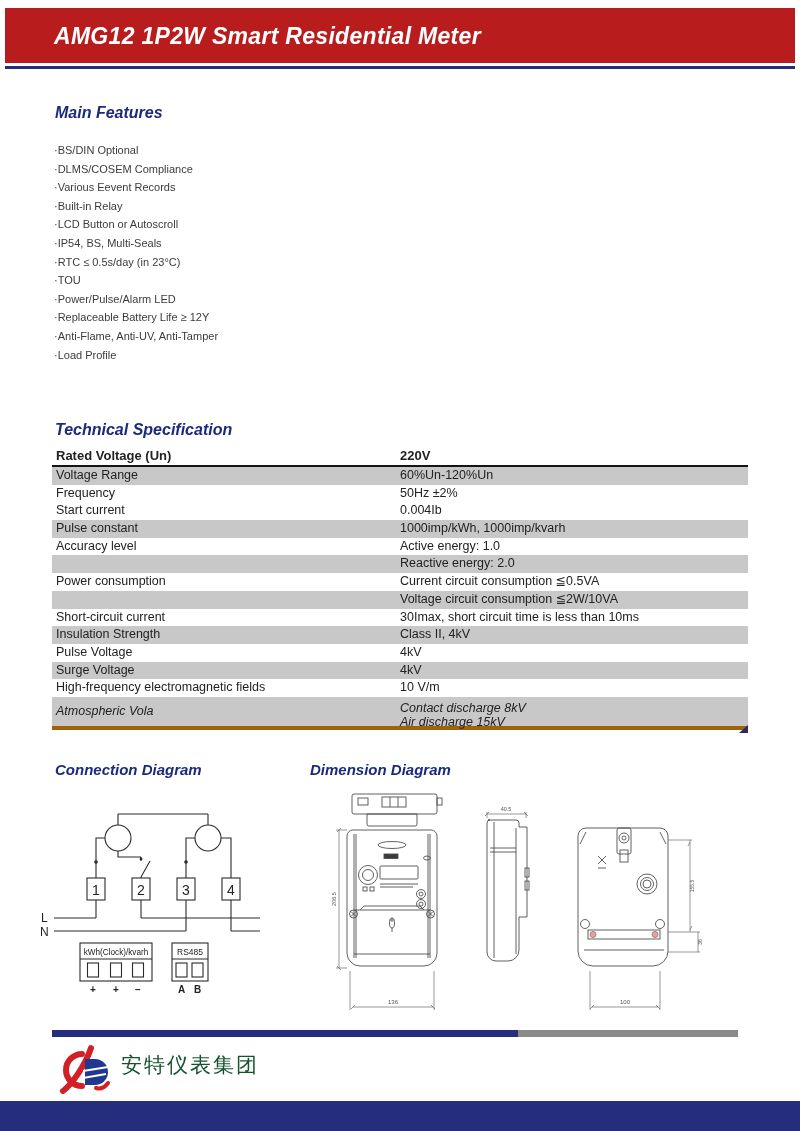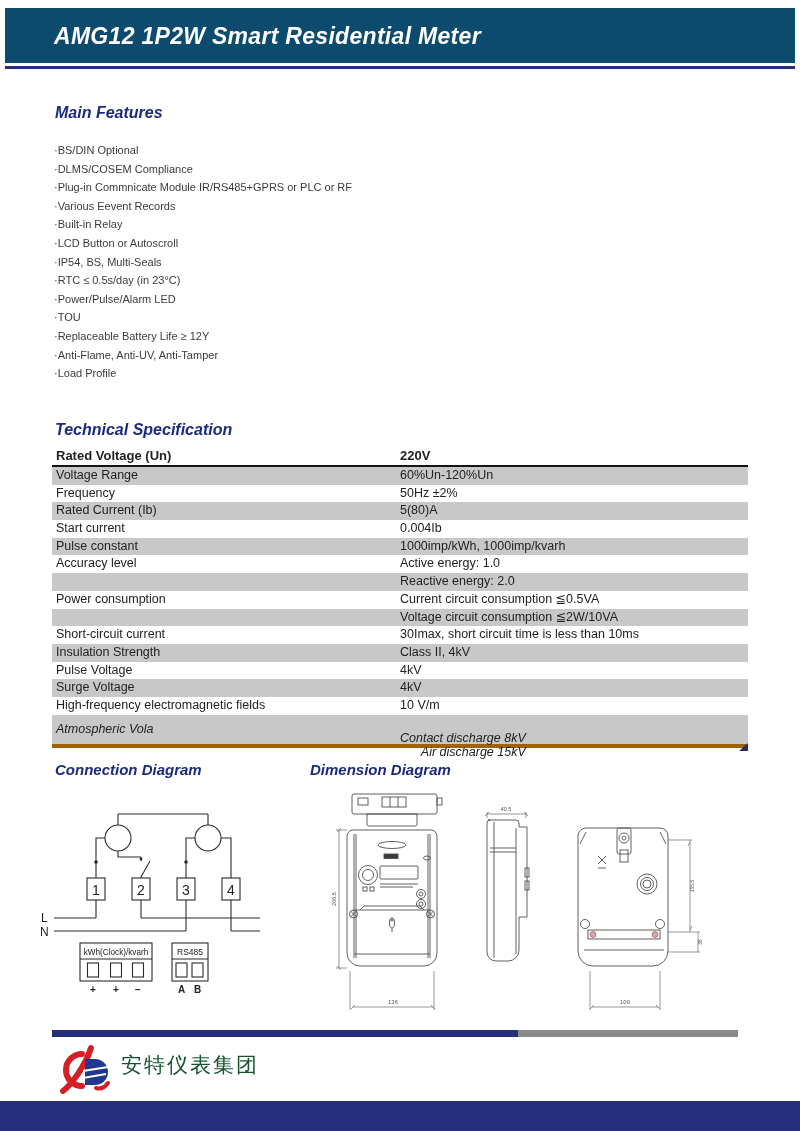--- a/index.html
+++ b/index.html
@@ -1,40 +1,40 @@
 <!DOCTYPE html>
 <html><head>
 <meta charset="utf-8">
 <style>
   html,body{margin:0;padding:0;background:#ffffff;}
   #page{position:relative;width:800px;height:1131px;background:#fff;overflow:hidden;
         font-family:"Liberation Sans","DejaVu Sans",sans-serif;color:#2e2e2e;}
   
-  .hdr-band{position:absolute;left:5px;right:5px;top:8px;height:55px;background:#0c4a6e;}
+  .hdr-band{position:absolute;left:5px;right:5px;top:8px;height:55px;background:#b91c1c;}
   .hdr-title{position:absolute;left:49px;top:0;height:55px;line-height:57px;color:#fff;
              font-size:23px;font-weight:700;font-style:italic;letter-spacing:.3px;}
   .hdr-rule{position:absolute;left:5px;right:5px;top:66px;height:3px;background:#252e7d;}
   
   .sec-h{position:absolute;color:#1b2a7d;font-weight:700;font-style:italic;font-size:16px;}
   
   .features{position:absolute;left:54px;top:141px;list-style:none;margin:0;padding:0;
             font-size:11px;color:#3b3b3b;}
   .features li{line-height:18.6px;}
   .features li::before{content:"\00B7 ";}
   
   .spec{position:absolute;left:52px;top:446px;width:696px;font-size:12.5px;
         border-bottom:4px solid #a16207;}
   .srow{position:relative;height:17.7px;line-height:17.7px;white-space:nowrap;}
   .srow.hd{height:19px;line-height:19px;font-weight:700;font-size:13px;color:#111;
            border-bottom:2.5px solid #141414;}
   .srow.shade{background:#c8c8c8;}
   .srow.dbl{height:29px;line-height:29px;font-style:italic;}
   .cell-l{position:absolute;left:4px;top:0;color:#222;}
   .cell-v{position:absolute;left:50%;top:0;color:#222;}
-  .dbl .cell-v{line-height:14.5px;padding-top:16px;text-align:right;}
+  .dbl .cell-v{line-height:14.5px;padding-top:4px;}
   .spec-corner{position:absolute;right:0px;bottom:-7px;width:0;height:0;
                border-left:9px solid transparent;border-bottom:8px solid #2d2d55;}
   
   .diag-svg{position:absolute;}
   
   .foot-bar-navy{position:absolute;left:52px;top:1030px;width:466px;height:7px;background:#252e7d;}
   .foot-bar-gray{position:absolute;left:518px;top:1030px;width:220px;height:7px;background:#8a8a8a;}
   .logo-cn{position:absolute;left:121px;top:1051px;font-size:21px;letter-spacing:2px;color:#14532d;}
   .logo-en{position:absolute;left:122px;top:1080px;font-size:10.5px;font-weight:700;
            letter-spacing:1.8px;color:#3a3a3a;margin-top:21px;}
@@ -48,50 +48,45 @@
 
   <div class="hdr-band">
     <div class="hdr-title">AMG12 1P2W Smart Residential Meter</div>
   </div>
   <div class="hdr-rule"></div>
 
   <div class="sec-h" style="left:55px;top:104px;">Main Features</div>
   <ul class="features">
     <li>BS/DIN Optional</li>
     <li>DLMS/COSEM Compliance</li>
-    <li>Plug-in Commnicate Module IR/RS485+GPRS or PLC or RF</li>
     <li>Various Eevent Records</li>
     <li>Built-in Relay</li>
     <li>LCD Button or Autoscroll</li>
     <li>IP54, BS, Multi-Seals</li>
     <li>RTC ≤ 0.5s/day (in 23°C)</li>
+    <li>TOU</li>
     <li>Power/Pulse/Alarm LED</li>
-    <li>TOU</li>
     <li>Replaceable Battery Life ≥ 12Y</li>
     <li>Anti-Flame, Anti-UV, Anti-Tamper</li>
     <li>Load Profile</li>
   </ul>
 
   <div class="sec-h" style="left:55px;top:421px;">Technical Specification</div>
   <div class="spec">
     <div class="srow hd">
       <span class="cell-l">Rated Voltage (Un)</span>
       <span class="cell-v">220V</span>
     </div>
     <div class="srow shade">
       <span class="cell-l">Voltage Range</span>
       <span class="cell-v">60%Un-120%Un</span>
     </div>
     <div class="srow">
       <span class="cell-l">Frequency</span>
       <span class="cell-v">50Hz ±2%</span>
-    </div>
-    <div class="srow shade">
-      <span class="cell-l">Rated Current (Ib)</span>
-      <span class="cell-v">5(80)A</span>
     </div>
     <div class="srow">
       <span class="cell-l">Start current</span>
       <span class="cell-v">0.004Ib</span>
     </div>
     <div class="srow shade">
       <span class="cell-l">Pulse constant</span>
       <span class="cell-v">1000imp/kWh, 1000imp/kvarh</span>
     </div>
     <div class="srow">

